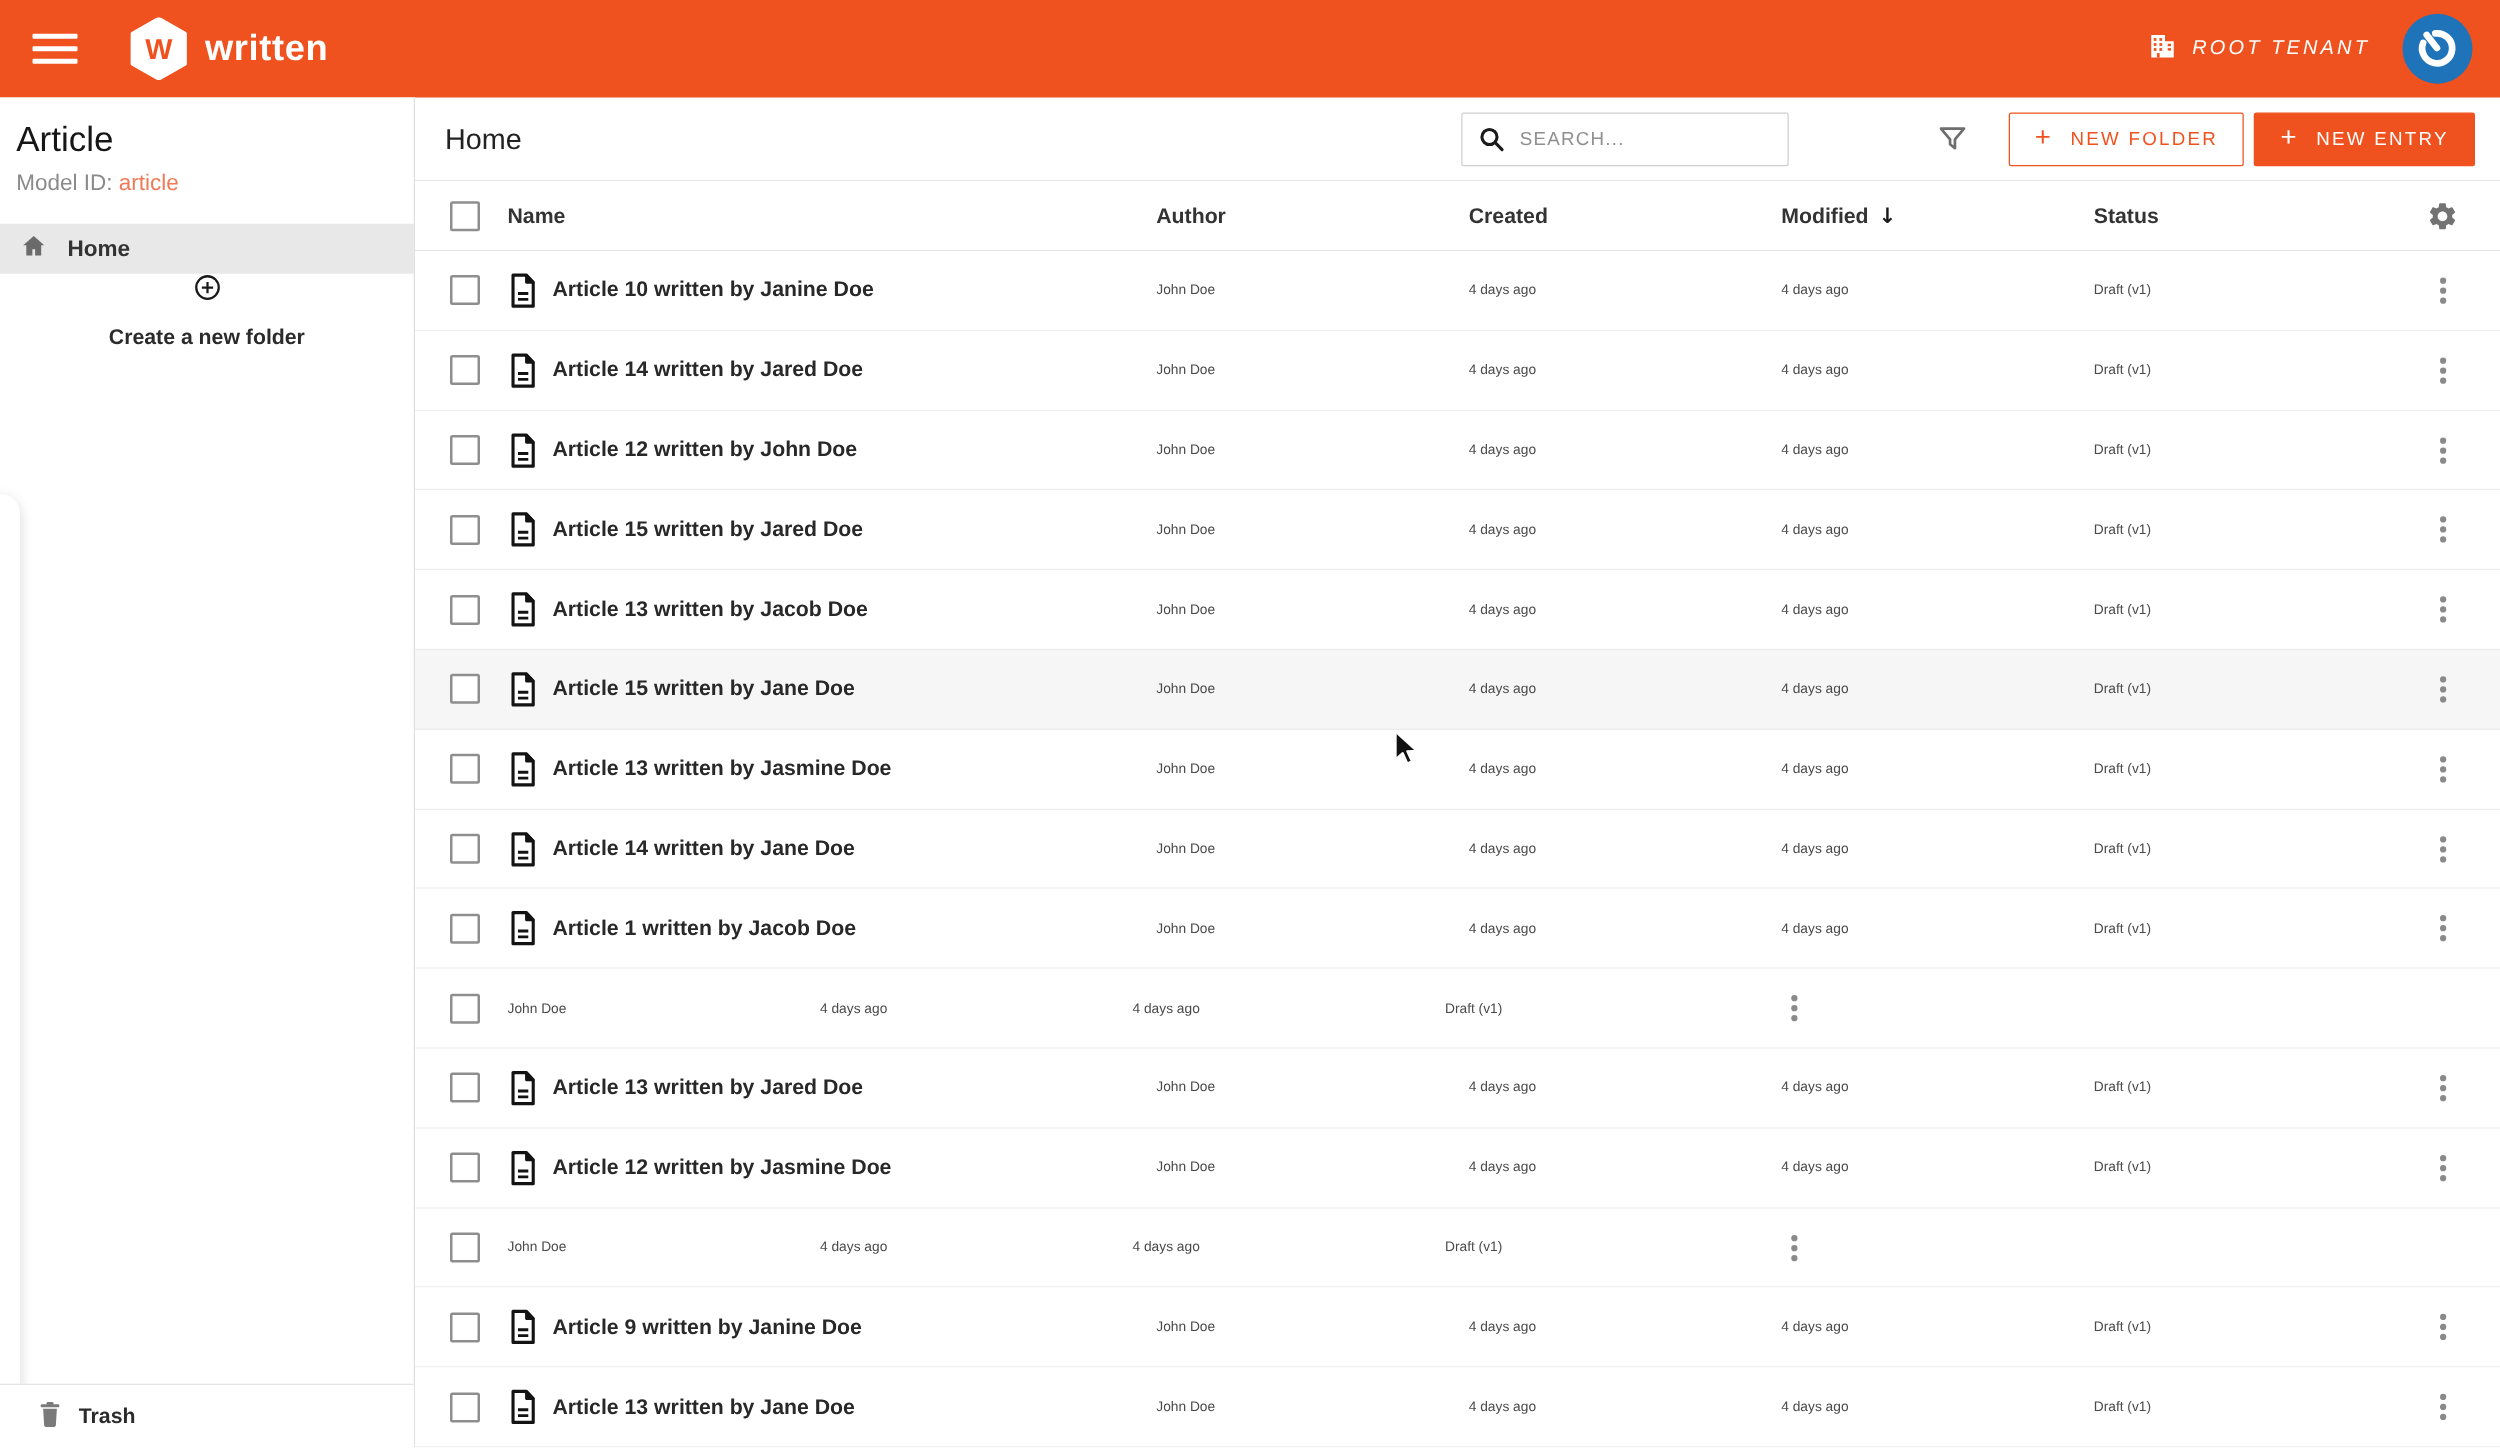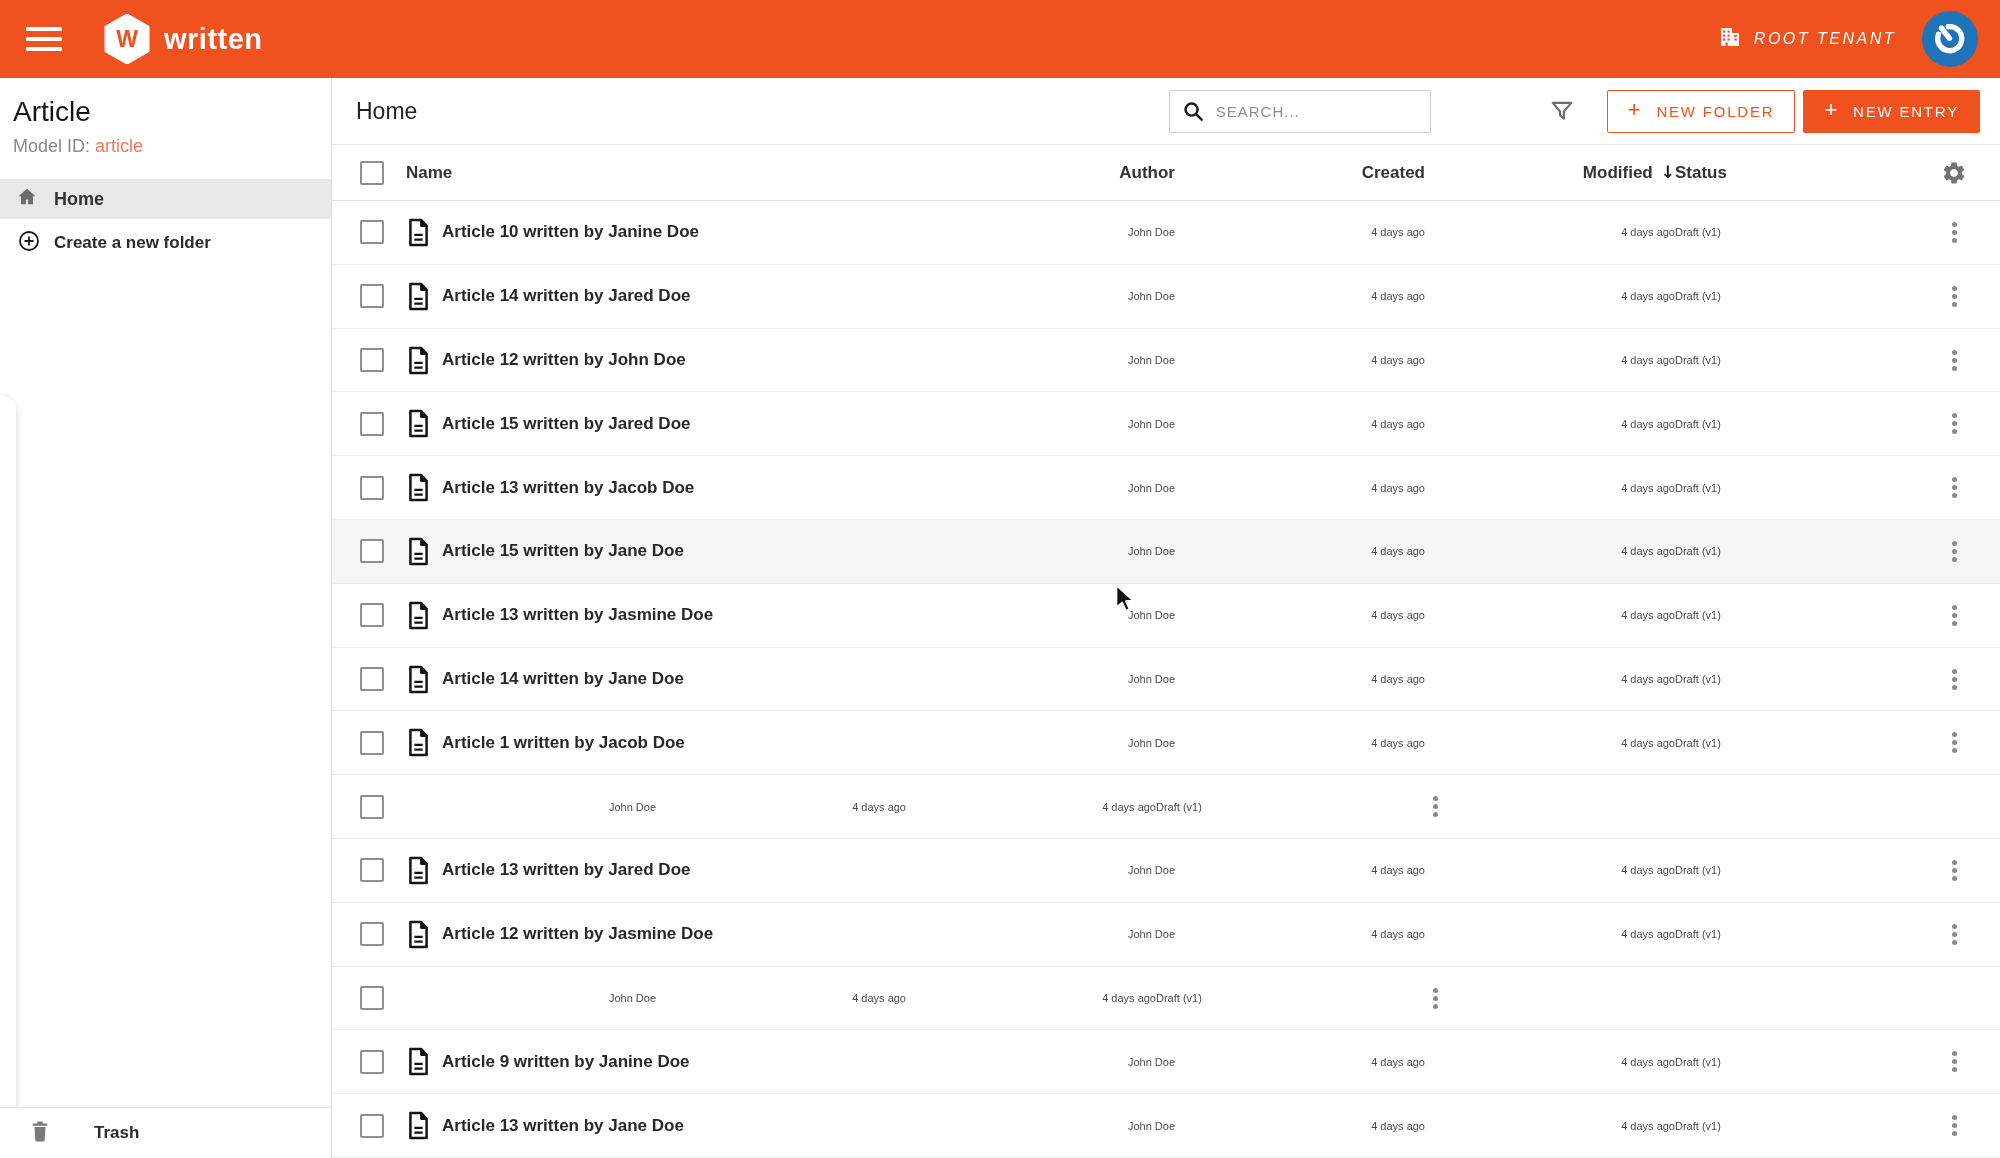--- a/index.html
+++ b/index.html
@@ -22,27 +22,27 @@
   .shell { display:flex; height:1080px; }
   .sidebar { position:relative; width:332px; border-right:1px solid #E0E0E0; background:#fff; flex:none; }
   .sidebar-head { padding:18px 14px 22px 13px; }
   .sb-title { font-size:28px; font-weight:500; color:#161616; }
   .sb-model { margin-top:8px; font-size:18px; }
   .sb-model .lbl { color:#8a8a8a; }
   .sb-model .val { color:#F07A58; }
   .nav-item { display:flex; align-items:center; gap:16px; height:40px; padding:0 16px; cursor:pointer; }
   .nav-item.selected { background:#E8E8E8; }
   .nav-item .txt { font-size:18px; font-weight:600; color:#333; }
-  .nav-item.create { height:48px; padding:0 18px; gap:14px; }
+  .nav-item.create { height:48px; padding:0 18px; gap:14px;flex-direction:column; }
   .nav-item.create .txt { font-size:17px; color:#2b2b2b; }
   .drawer-hint { position:absolute; left:-6px; top:317px; width:22px; height:740px; background:#fff;
     border-radius:0 16px 16px 0; box-shadow:0 3px 10px rgba(0,0,0,.16); }
   .trash { position:absolute; left:0; right:0; bottom:0; height:51px; border-top:1px solid #E4E4E4;
     display:flex; align-items:center; gap:13px; padding:0 30px; cursor:pointer; background:#fff; }
-  .trash .txt { font-size:17px; font-weight:600; color:#2b2b2b;margin-left:31px; }
+  .trash .txt { font-size:17px; font-weight:600; color:#2b2b2b; }
 
   
   .main { flex:1; display:flex; flex-direction:column; min-width:0; }
   .toolbar { height:81px; display:flex; align-items:center; padding:0 20px 0 24px; border-bottom:1px solid #E6E6E6; }
   .page-title { font-size:23px; color:#222; font-weight:400; }
   .searchbox { margin-left:auto; position:relative; width:262px; height:43px; }
   .searchbox input { width:100%; height:100%; border:1px solid #CFCFCF; border-radius:2px; padding:0 10px 0 46px;
     font-size:15px; letter-spacing:1px; color:#333; outline:none; font-family:inherit; }
   .searchbox input::placeholder { color:#8f8f8f; }
   .search-ic { position:absolute; left:13px; top:10px; }
@@ -56,21 +56,21 @@
   
   .trow { display:flex; align-items:center; padding:0 22px 0 28px; height:63.8px; border-bottom:1px solid #ECECEC; background:#fff; }
   .trow.head { height:67px; border-bottom:1px solid #E2E2E2; }
   .trow.hovered { background:#F6F6F6; }
   .cell-check { width:24px; flex:none; margin-right:22px; }
   .checkbox { display:block; width:24px; height:24px; border:2px solid #8E8E8E; border-radius:2px; background:#fff; cursor:pointer; }
   .cell-name { flex:1; min-width:0; display:flex; align-items:center; gap:11px; }
   .cell-name .doc { flex:none; display:flex; }
   .name-txt { font-size:17px; font-weight:600; color:#282828; white-space:nowrap; overflow:hidden; text-overflow:ellipsis; }
   .hcell { font-size:17px; font-weight:600; color:#333; }
-  .cell-author,.cell-created,.cell-modified { width:250px; flex:none;text-align:right; }
+  .cell-author,.cell-created,.cell-modified { width:250px; flex:none; }
   .cell-status { width:255px; flex:none; }
   .cell-actions { width:48px; flex:none; display:flex; justify-content:center; align-items:center; }
   .val-txt { font-size:11px; color:#4a4a4a; }
   .sort-arrow { font-size:17px; color:#1a1a1a; margin-left:8px; font-family:"DejaVu Sans",sans-serif; }
   .kebab { display:flex; flex-direction:column; gap:3px; cursor:pointer; padding:4px; }
   .kebab i { width:5px; height:5px; border-radius:50%; background:#8a8a8a; }
 
   .cursor { position:absolute; left:1113px; top:584px; pointer-events:none; z-index:50; }
 </style>
 </head>

